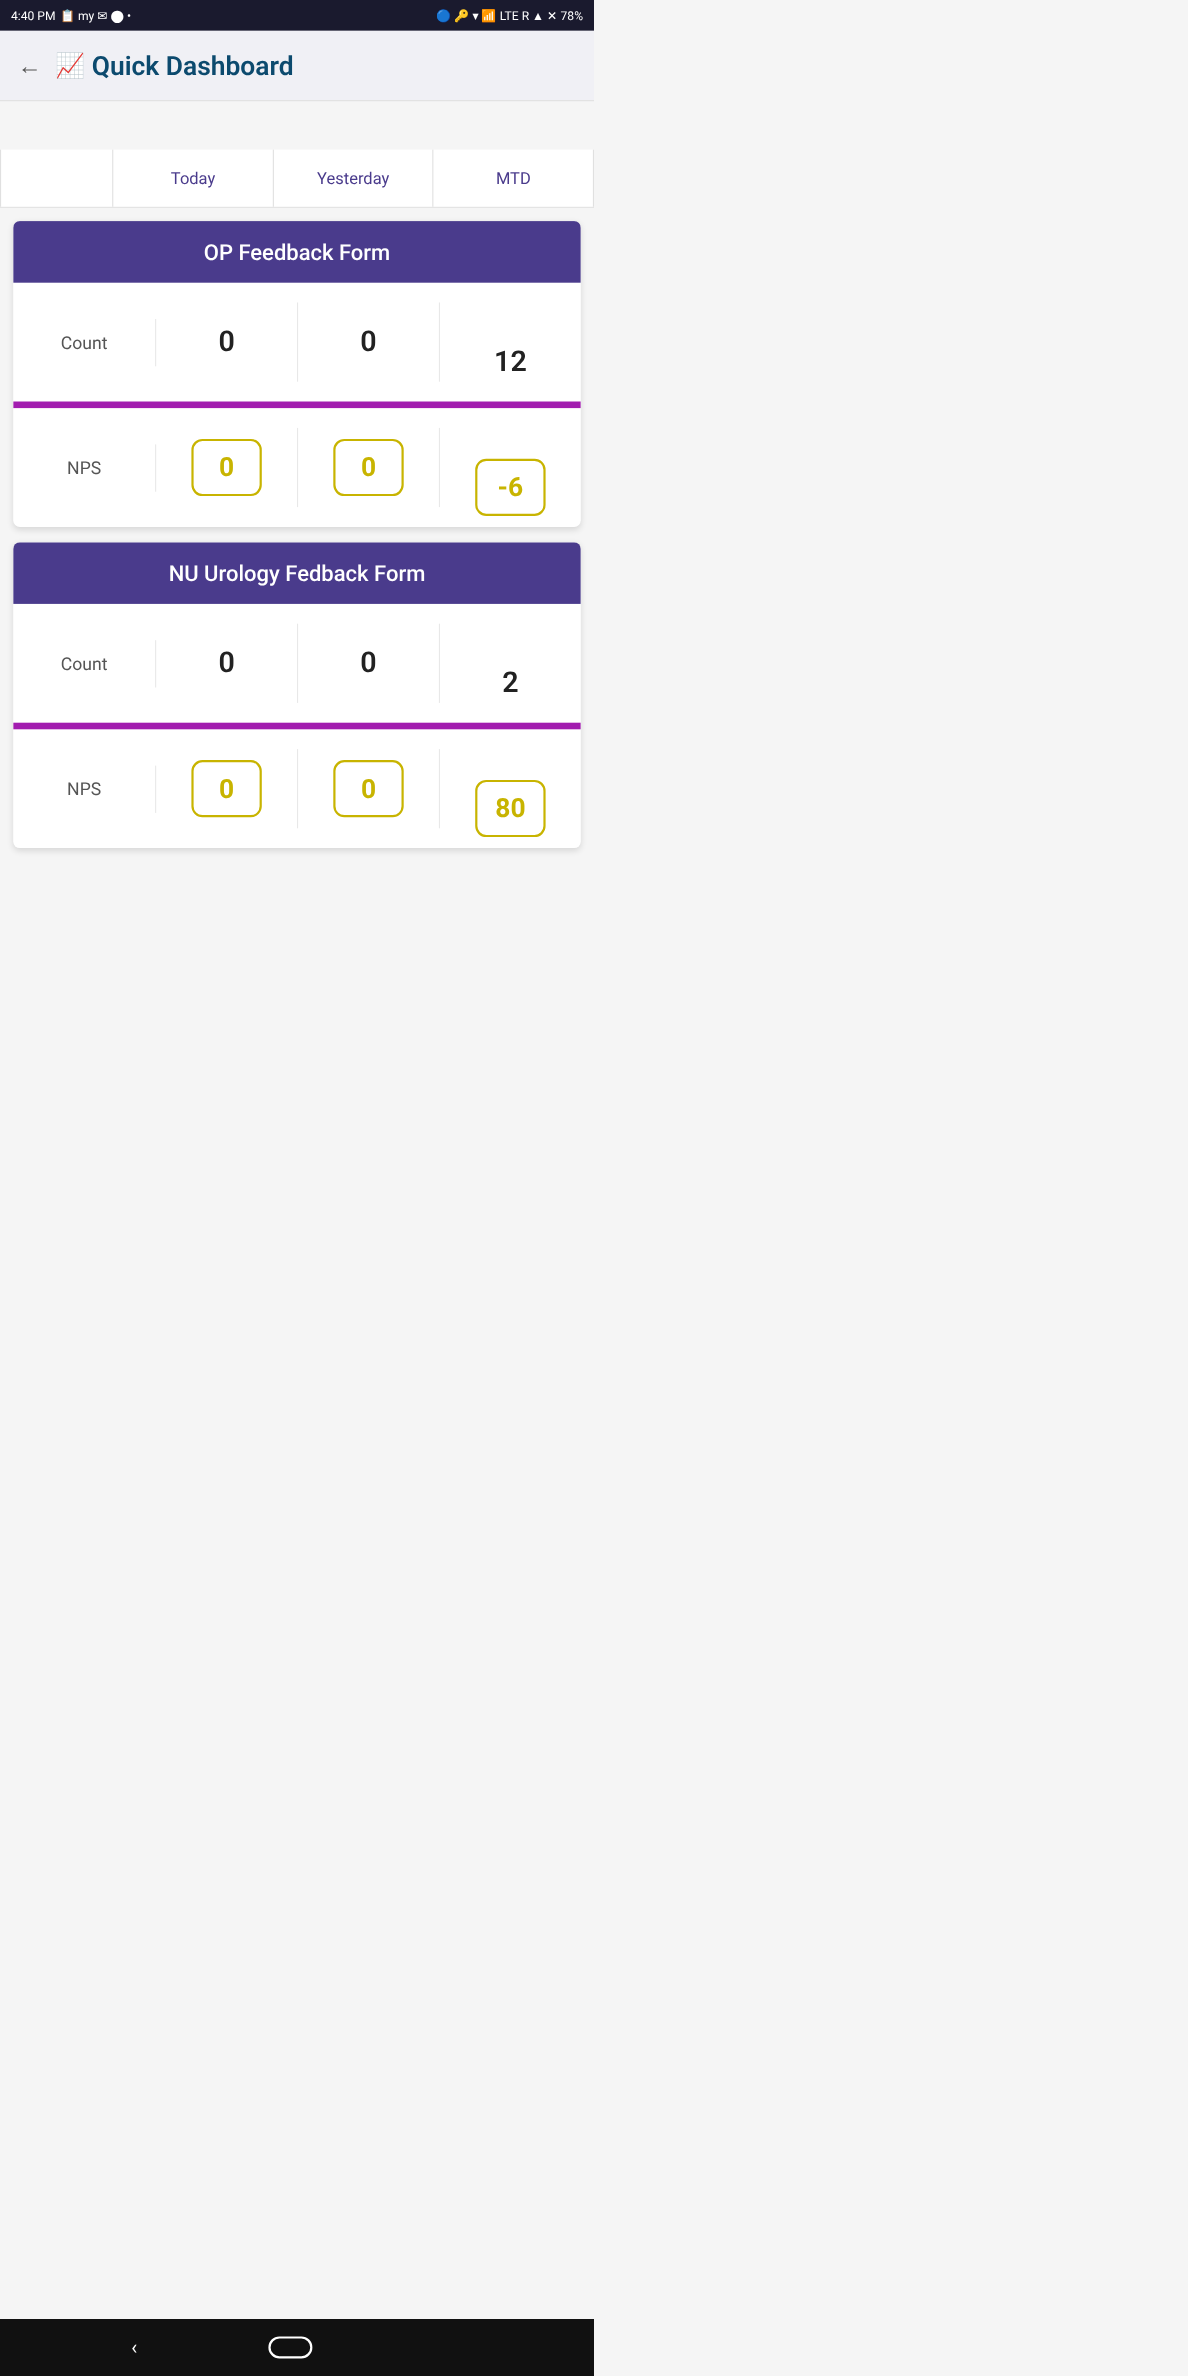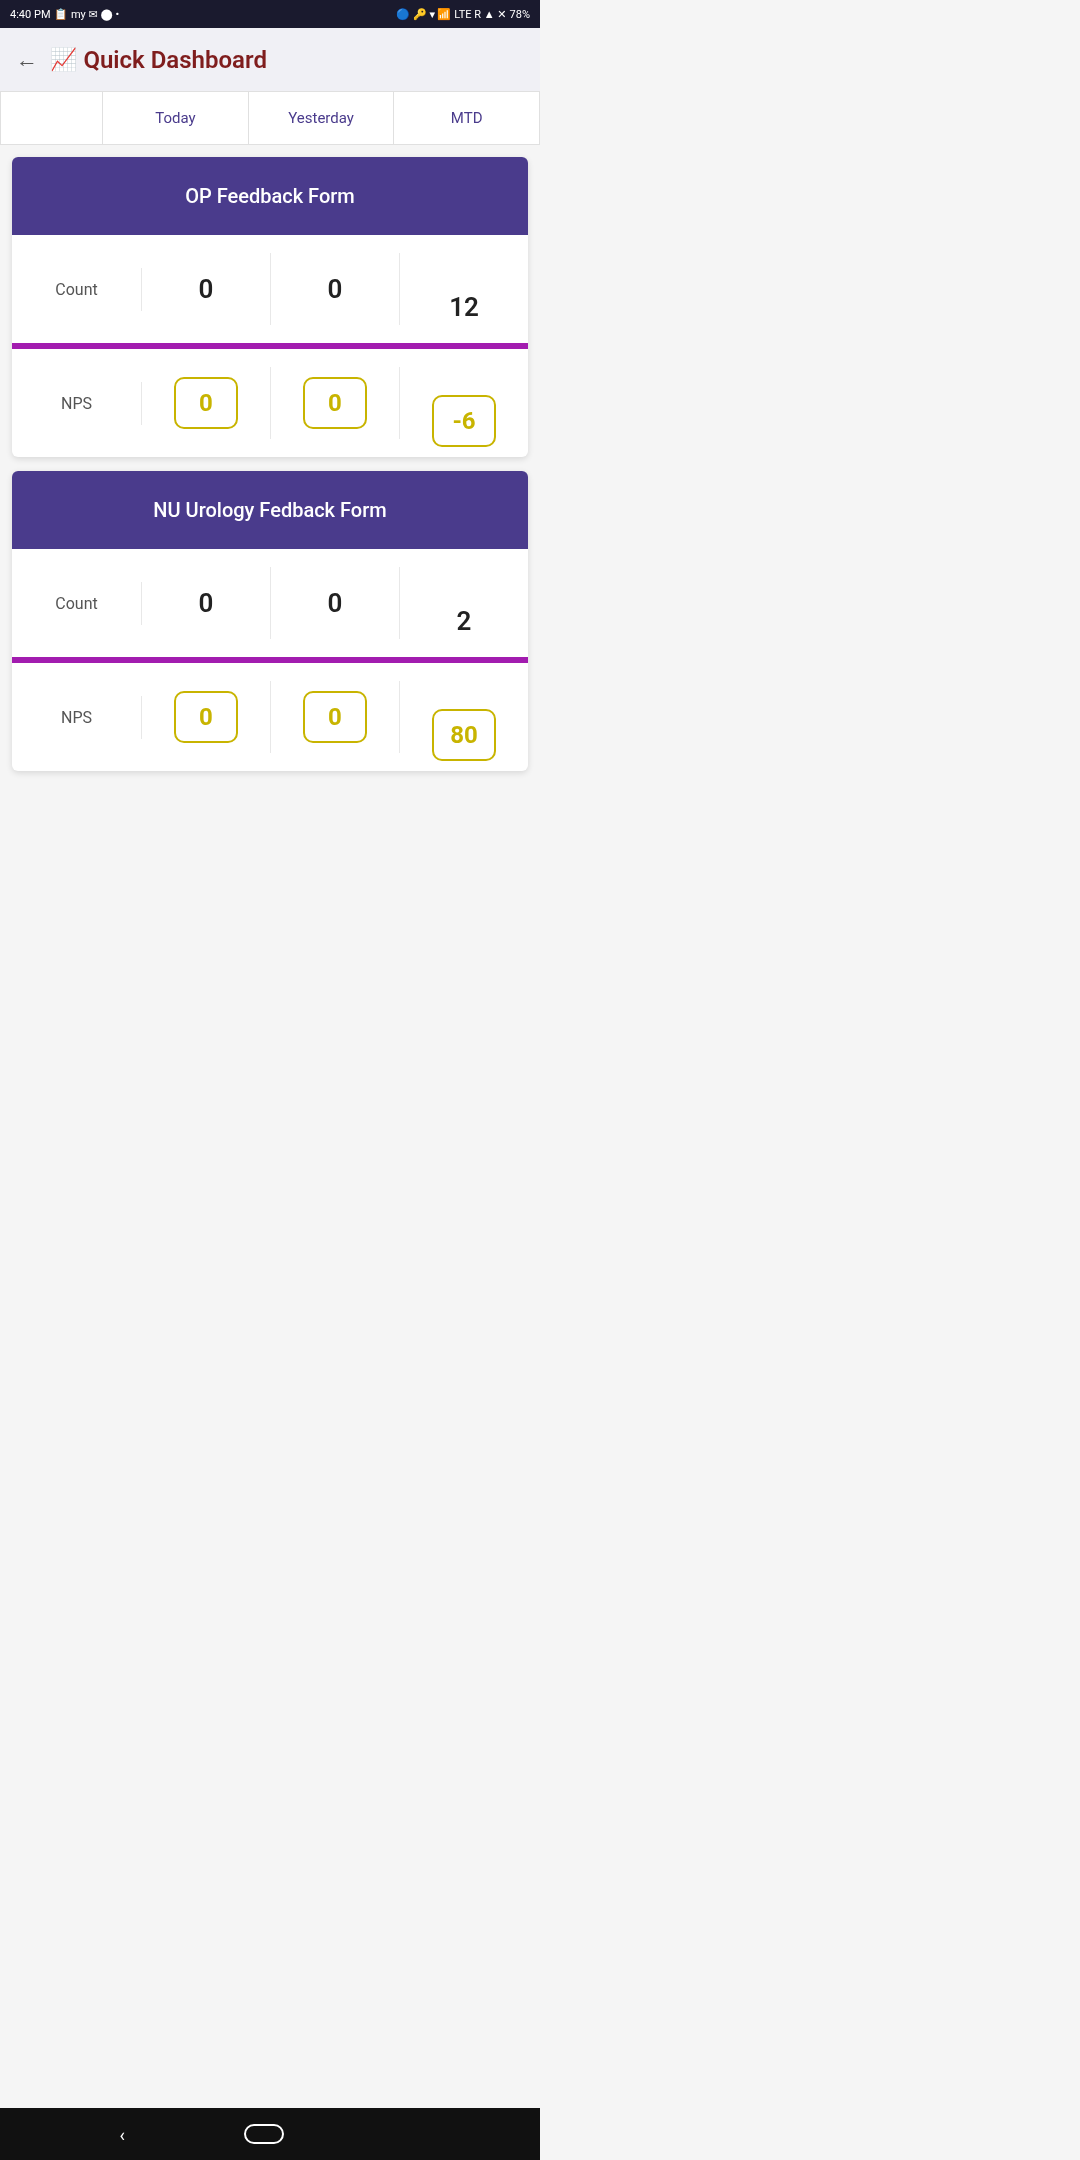--- a/index.html
+++ b/index.html
@@ -47,28 +47,29 @@
       align-items: center;
       gap: 6px;
     }
     .chart-icon {
       color: #4a3b8c;
       font-size: 22px;
     }
     .app-title {
       font-size: 24px;
       font-weight: 600;
-      color: #7f1d1d;
+      color: #0c4a6e;
     }
 
     
     .tab-row {
       display: flex;
       background: white;
       border-bottom: 1px solid #e0e0e0;
+      margin-top: 44px;
     }
     .tab-cell {
       flex: 1;
       height: 52px;
       display: flex;
       align-items: center;
       justify-content: center;
       font-size: 15px;
       color: #4a3b8c;
       border-right: 1px solid #e0e0e0;
@@ -95,21 +96,21 @@
       box-shadow: 0 2px 6px rgba(0,0,0,0.12);
     }
 
     
     .section-header {
       background: #4a3b8c;
       color: white;
       text-align: center;
       font-size: 20px;
       font-weight: 500;
-      padding: 27px 12px;
+      padding: 16px 12px;
     }
 
     
     .data-row {
       display: flex;
       align-items: center;
       border-bottom: 6px solid #a21caf;
       min-height: 72px;
     }
     .data-row:last-child { border-bottom: none; }

